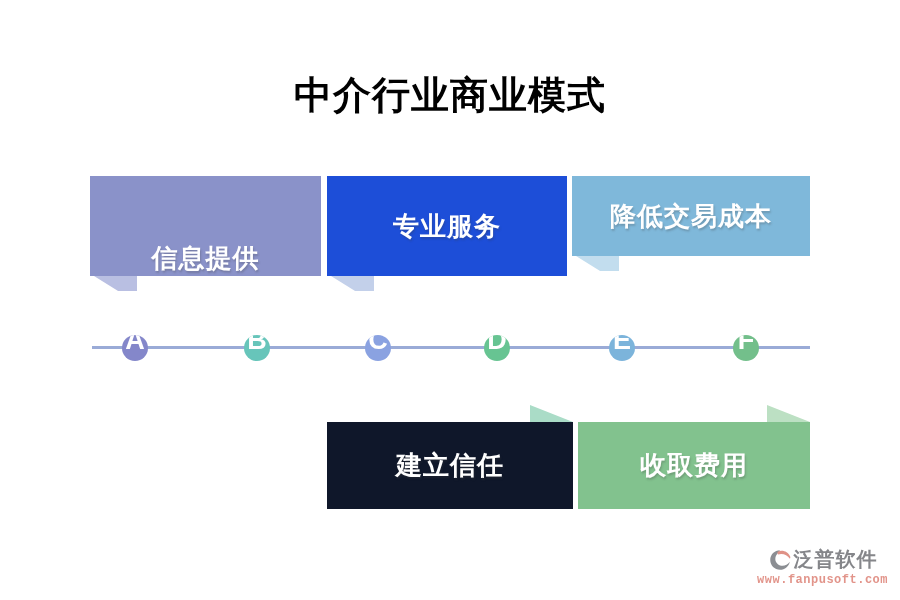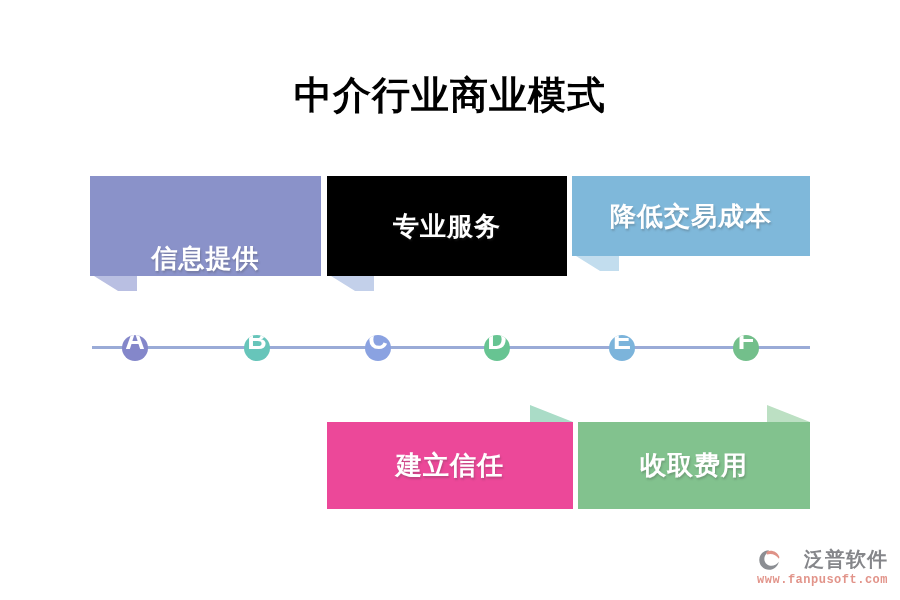--- a/index.html
+++ b/index.html
@@ -36,40 +36,40 @@
     position:absolute;top:335px;width:26px;height:26px;border-radius:50%;
     overflow:hidden;
   }
   .node span{
     position:absolute;left:0;right:0;top:-8px;text-align:center;
     font-size:27px;line-height:1;font-weight:bold;color:#ffffff;
   }
   #node-a{left:122px;} #node-b{left:244px;} #node-c{left:365px;}
   #node-d{left:484px;} #node-e{left:609px;} #node-f{left:733px;}
   #watermark{position:absolute;right:12px;bottom:13px;}
-  #watermark .row1{display:flex;align-items:center;justify-content:space-between;gap:2px;}
+  #watermark .row1{display:flex;align-items:center;justify-content:center;gap:2px;}
   #wm-name{font-size:20px;font-weight:bold;letter-spacing:1px;}
   #wm-url{
     text-align:left;font-size:12px;font-weight:bold;margin-top:0px;
     font-family:Liberation Mono, monospace;letter-spacing:0.5px;
   }
   #wm-logo{width:24px;height:24px;flex:0 0 auto;}
 </style>
 </head>
 <body>
 
 <div id="canvas">
 
   <div id="title">中介行业商业模式</div>
 
   <div class="bubble top" id="box-t1" style="background-color: rgb(138, 146, 201); align-items: flex-end;">
     <span>信息提供</span>
     <div class="tail" style="background-color: rgb(185, 191, 226);"></div>
   </div>
-  <div class="bubble top" id="box-t2" style="background-color: #000000;">
+  <div class="bubble top" id="box-t2" style="background-color: #1d4ed8;">
     <span>专业服务</span>
     <div class="tail" style="background-color: rgb(195, 208, 234);"></div>
   </div>
   <div class="bubble top" id="box-t3" style="background-color: rgb(127, 184, 218);">
     <span>降低交易成本</span>
     <div class="tail" style="background-color: rgb(194, 221, 238);"></div>
   </div>
 
   <div id="timeline-line" style="background-color: rgb(154, 171, 215);"></div>
 
@@ -85,21 +85,21 @@
   <div class="node" id="node-d" style="background-color: rgb(103, 196, 146);">
     <span>D</span>
   </div>
   <div class="node" id="node-e" style="background-color: rgb(124, 180, 219);">
     <span>E</span>
   </div>
   <div class="node" id="node-f" style="background-color: rgb(115, 191, 139);">
     <span>F</span>
   </div>
 
-  <div class="bubble bottom" id="box-b2" style="background-color: #ec4899; font-family: Liberation Serif, serif;">
+  <div class="bubble bottom" id="box-b2" style="background-color: #0f172a; font-family: Liberation Serif, serif;">
     <span>建立信任</span>
     <div class="tail" style="background-color: rgb(170, 220, 199);"></div>
   </div>
   <div class="bubble bottom" id="box-b3" style="background-color: rgb(130, 194, 142);">
     <span>收取费用</span>
     <div class="tail" style="background-color: rgb(188, 224, 195);"></div>
   </div>
 
   <div id="watermark">
     <div class="row1">

